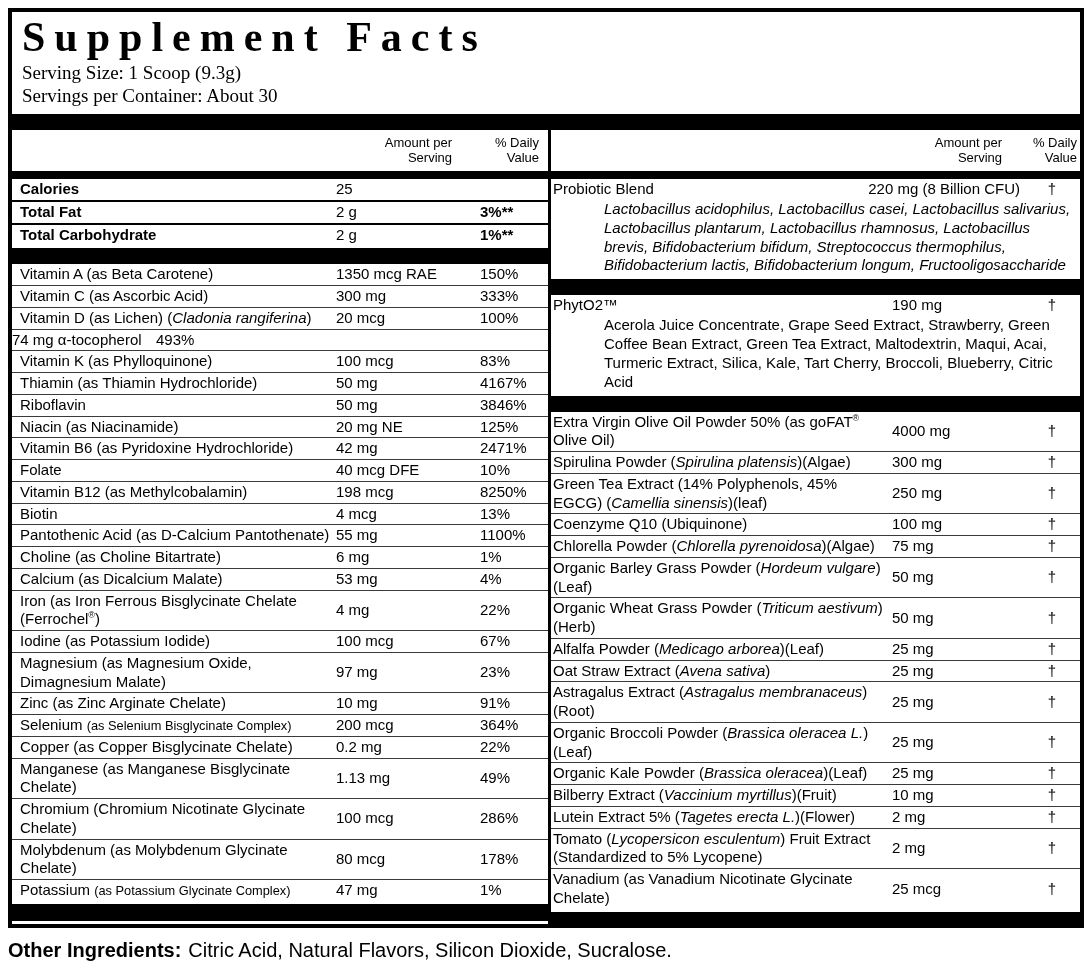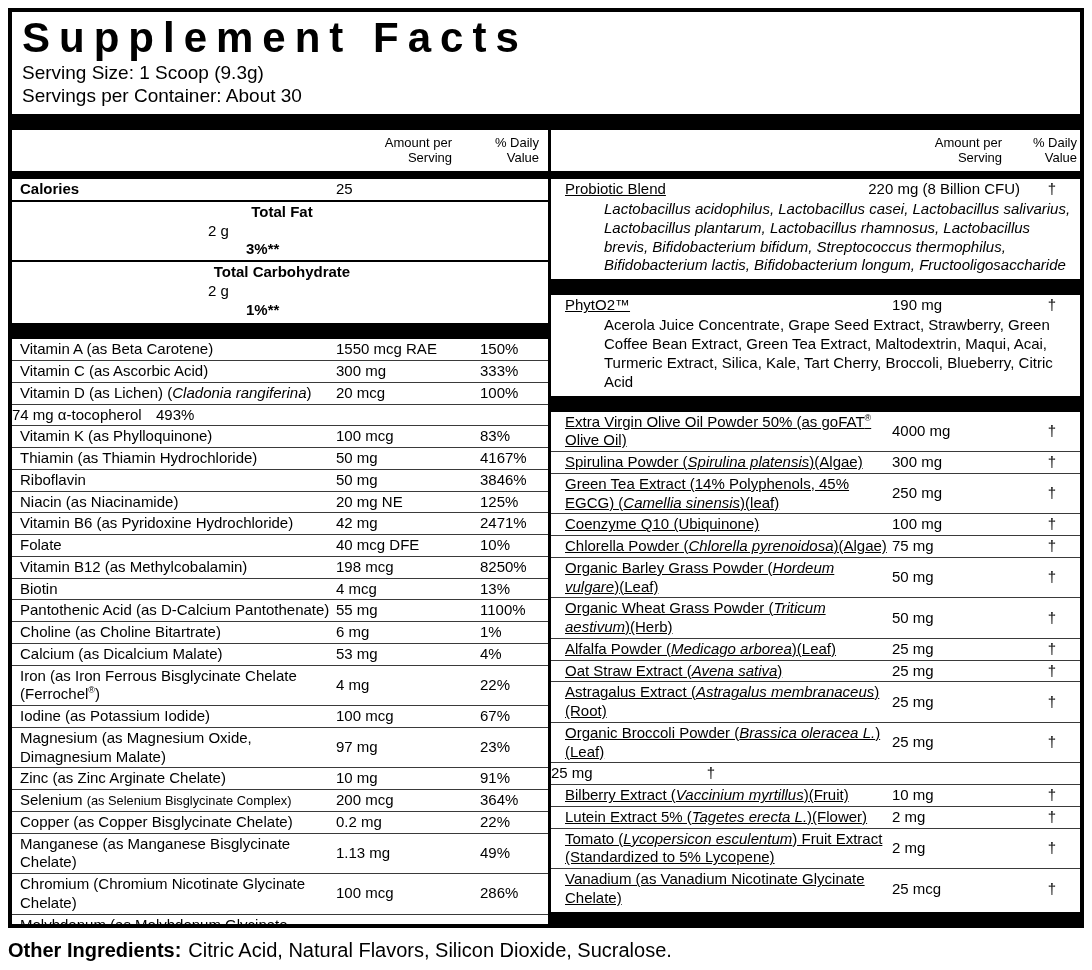--- a/index.html
+++ b/index.html
@@ -6,44 +6,44 @@
   body{
     width:1092px;height:970px;position:relative;background:#fff;color:#000;
     font-family:"Liberation Sans", sans-serif;
     -webkit-font-smoothing:antialiased;
   }
   .label-box{
     position:absolute;left:8px;top:8px;width:1068px;height:912px;
     border:4px solid #000;background:#fff;
     display:flex;flex-direction:column;overflow:hidden;
   }
-  .head{padding:2px 10px 0 10px;}
+  .head{padding:2px 10px 0 10px;font-family:Liberation Serif, serif;}
   .title{font-size:42px;font-weight:bold;letter-spacing:9px;line-height:1.12;white-space:nowrap;}
   .serving-line{font-size:19px;line-height:23px;}
   .bar-full{height:16px;background:#000;margin-top:7px;flex:none;}
   .cols{flex:1;display:flex;min-height:0;}
   .col{overflow:hidden;display:flex;flex-direction:column;}
   .col.l{width:536px;flex:none;}
   .col.r{flex:1;border-left:3px solid #000;}
   .colhead{display:flex;align-items:center;height:41px;flex:none;}
   .colhead .spacer{flex:1;}
   .hdr{font-weight:normal;font-size:13px;line-height:1.15;text-align:right;flex:none;}
   .col.l .hdr.a{width:140px;} .col.l .hdr.d{width:68px;}
   .col.r .hdr.a{width:128px;} .col.r .hdr.d{width:56px;}
   .hdr-inner{display:block;margin:0 auto;}
   .hdr.a .hdr-inner{width:84px;} .hdr.d .hdr-inner{width:50px;}
   .bar8{height:8px;background:#000;flex:none;}
   .bar18{height:17px;background:#000;margin-top:3px;flex:none;}
   .rows{flex:none;}
   .row{display:flex;padding:1px 0;font-size:15px;line-height:1.25;align-items:center;}
   .rows .row + .row{border-top:1.5px solid #3a3a3a;}
-  .rows.mainrows .row + .row{border-top:2.5px solid #000;flex-direction:column;}
+  .rows.mainrows .row + .row{border-top:2.5px solid #000;}
   .cell{min-width:0;}
   .cell.name{flex:1;padding-left:8px;padding-right:4px;}
-  .col.r .cell.name{padding-left:14px;text-decoration:underline;}
+  .col.r .cell.name{padding-left:2px;}
   .cell.amount{width:140px;flex:none;white-space:nowrap;padding-right:4px;}
   .col.r .cell.amount{width:auto;min-width:128px;flex:0 0 auto;}
   .cell.dv{width:68px;flex:none;}
   .col.r .cell.dv{width:56px;text-align:center;}
   .row.main .name,.row.main .dv{font-weight:bold;}
   .it{font-style:italic;}
   .sm{font-size:12.8px;}
   sup{font-size:60%;line-height:0;}
   .desc{font-size:15px;line-height:1.26;padding:0 6px 2px 28px;margin-left:25px;}
   .foot{font-size:15.5px;padding:9px 8px 0 10px;}
@@ -90,21 +90,21 @@
           <div class="row main">
             <div class="cell name"><span>Total Carbohydrate</span></div>
             <div class="cell amount">2 g</div>
             <div class="cell dv">1%**</div>
           </div>
         </div>
       <div class="bar-full" style="margin-top:3px"></div>
       <div class="rows" id="left-micro-rows">
           <div class="row">
             <div class="cell name"><span>Vitamin A (as Beta Carotene)</span></div>
-            <div class="cell amount">1550 mcg RAE</div>
+            <div class="cell amount">1350 mcg RAE</div>
             <div class="cell dv">150%</div>
           </div>
           <div class="row">
             <div class="cell name"><span>Vitamin C (as Ascorbic Acid)</span></div>
             <div class="cell amount">300 mg</div>
             <div class="cell dv">333%</div>
           </div>
           <div class="row">
             <div class="cell name"><span>Vitamin D (as Lichen) (</span><span class="it">Cladonia rangiferina</span><span>)</span></div>
             <div class="cell amount">20 mcg</div>
@@ -302,20 +302,21 @@
             <div class="cell name"><span>Astragalus Extract (</span><span class="it">Astragalus membranaceus</span><span>)(Root)</span></div>
             <div class="cell amount">25 mg</div>
             <div class="cell dv">†</div>
           </div>
           <div class="row">
             <div class="cell name"><span>Organic Broccoli Powder (</span><span class="it">Brassica oleracea L.</span><span>)(Leaf)</span></div>
             <div class="cell amount">25 mg</div>
             <div class="cell dv">†</div>
           </div>
           <div class="row">
+            <div class="cell name"><span>Organic Kale Powder (</span><span class="it">Brassica oleracea</span><span>)(Leaf)</span></div>
             <div class="cell amount">25 mg</div>
             <div class="cell dv">†</div>
           </div>
           <div class="row">
             <div class="cell name"><span>Bilberry Extract (</span><span class="it">Vaccinium myrtillus</span><span>)(Fruit)</span></div>
             <div class="cell amount">10 mg</div>
             <div class="cell dv">†</div>
           </div>
           <div class="row">
             <div class="cell name"><span>Lutein Extract 5% (</span><span class="it">Tagetes erecta L.</span><span>)(Flower)</span></div>

